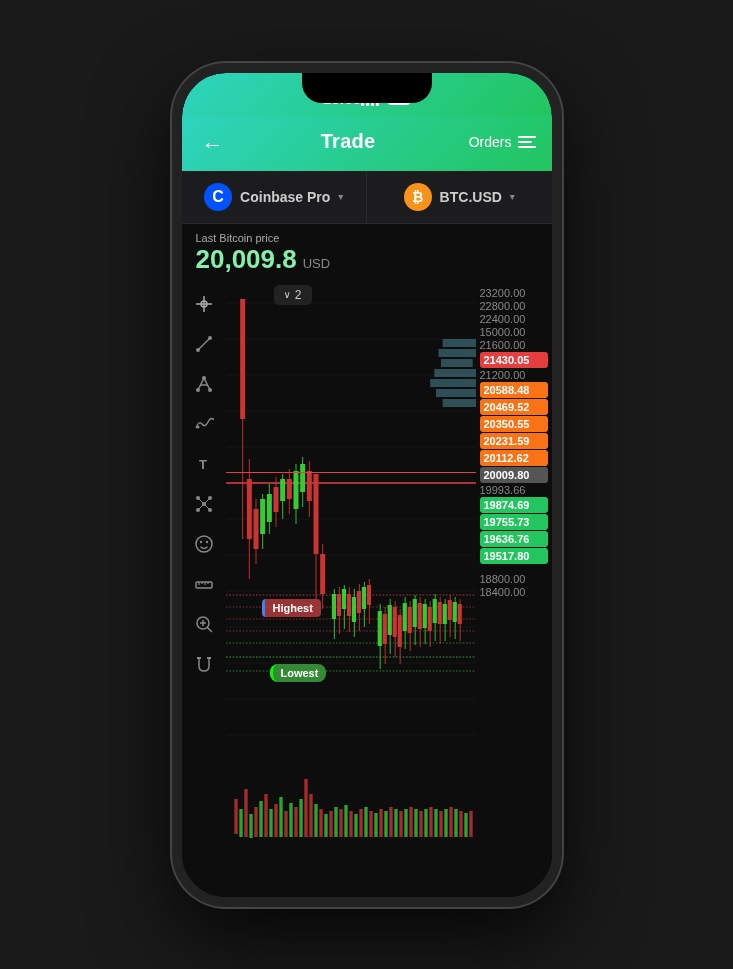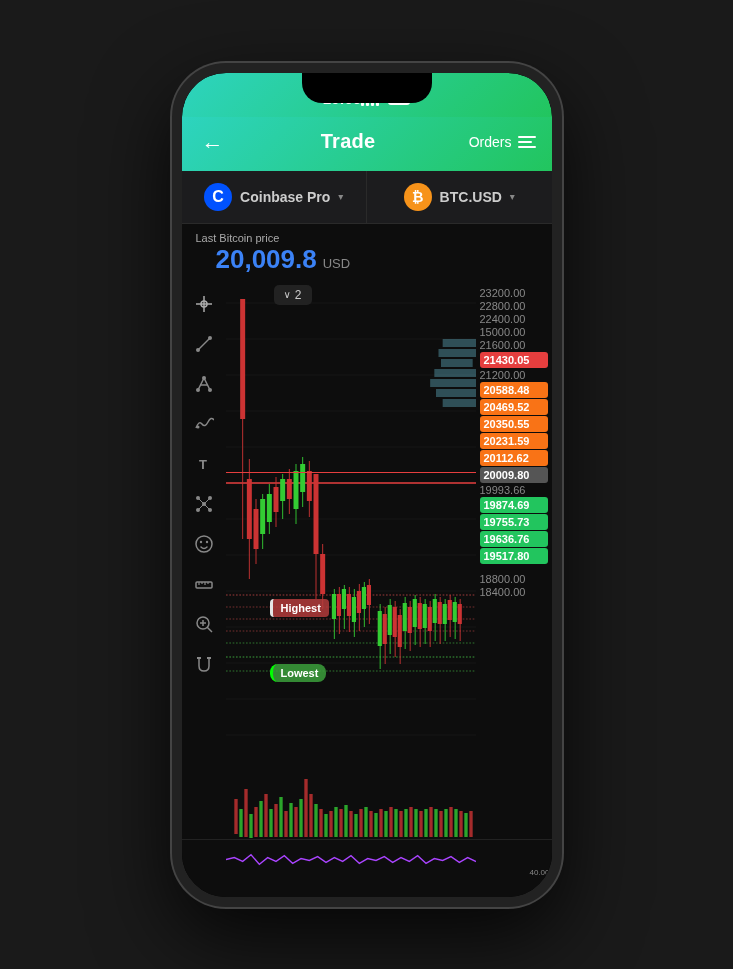--- a/index.html
+++ b/index.html
@@ -233,24 +233,23 @@
       font-size: 11px;
     }
 
     .price-value {
       display: flex;
       align-items: baseline;
       gap: 6px;
     }
 
     .price-number {
-      color: #3b82f6;
+      color: #86efac;
       font-size: 26px;
       font-weight: 700;
-      margin-left: 20px;
     }
 
     .price-currency {
       color: #888;
       font-size: 13px;
       font-weight: 500;
     }
 
     
     .chart-main {
@@ -369,27 +368,27 @@
     .indicator-area {
       display: flex;
       height: 50px;
       background: #0d0d0d;
       border-top: 1px solid #222;
     }
 
     
     .highest-label {
       position: absolute;
-      left: 44px;
+      left: 36px;
       background: rgba(180, 60, 60, 0.85);
       color: #fff;
       font-size: 11px;
       padding: 3px 8px;
       border-radius: 4px;
-      border-left: 3px solid #e5e5e5;
+      border-left: 3px solid #3b82f6;
       font-weight: 600;
       white-space: nowrap;
     }
 
     .lowest-label {
       position: absolute;
       left: 44px;
       background: rgba(60, 160, 60, 0.85);
       color: #fff;
       font-size: 11px;
@@ -834,26 +833,16 @@
             <rect x="268" y="48" width="4" height="30" fill="#cc3333" opacity="0.8"></rect>
             <rect x="274" y="50" width="4" height="28" fill="#33cc33" opacity="0.8"></rect>
             <rect x="280" y="52" width="4" height="26" fill="#cc3333" opacity="0.8"></rect>
             <rect x="286" y="54" width="4" height="24" fill="#33cc33" opacity="0.8"></rect>
             <rect x="292" y="52" width="4" height="26" fill="#cc3333" opacity="0.8"></rect>
           </g>
         </svg>
         <div class="volume-axis" style="width:76px;"></div>
       </div>
 
-      <div class="indicator-area" style="height:40px;">
-        <div style="width:44px;"></div>
-        <svg style="flex:1;" viewBox="0 0 300 40" preserveAspectRatio="none">
-
-          <polyline points="0,20 10,18 20,22 30,15 40,25 50,18 60,22 70,16 80,24 90,19 100,21 110,17 120,23 130,18 140,22 150,16 160,24 170,19 180,21 190,17 200,23 210,18 220,22 230,16 240,24 250,19 260,21 270,17 280,23 290,18 300,22" stroke="#aa44ff" stroke-width="1.5" fill="none"></polyline>
-        </svg>
-        <div style="width:76px; display:flex; align-items:flex-end; justify-content:flex-end; padding:2px;">
-          <span style="font-size:8px; color:#888;">40.00</span>
-        </div>
-      </div>
 
     </div>
   </div>
 </div>
 
 </body></html>

